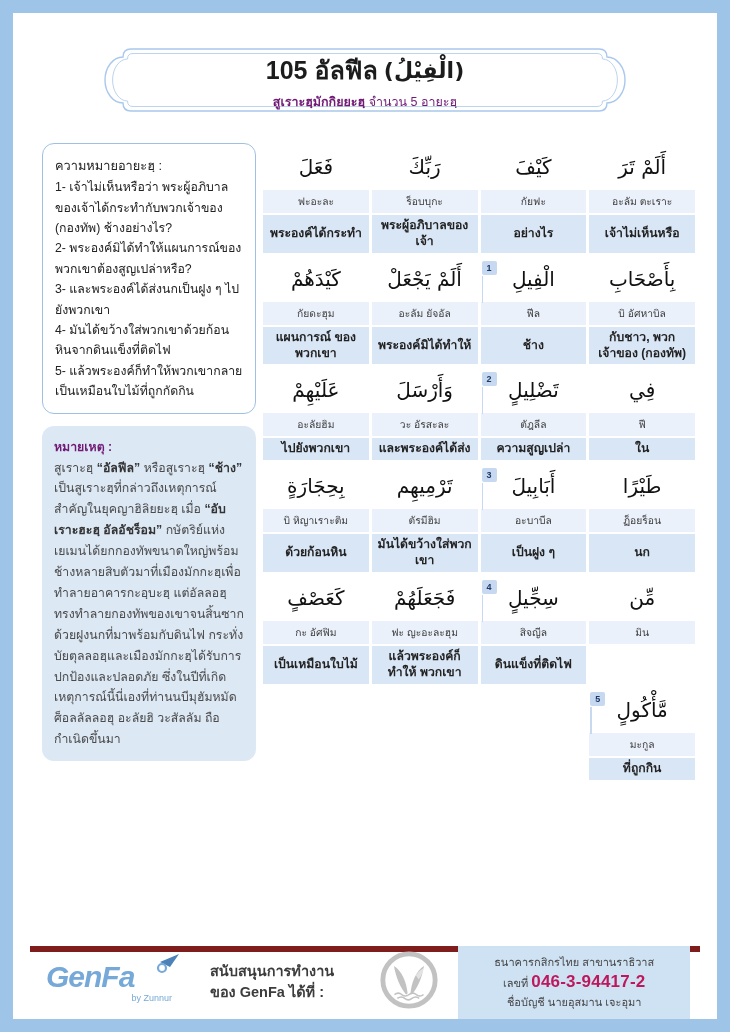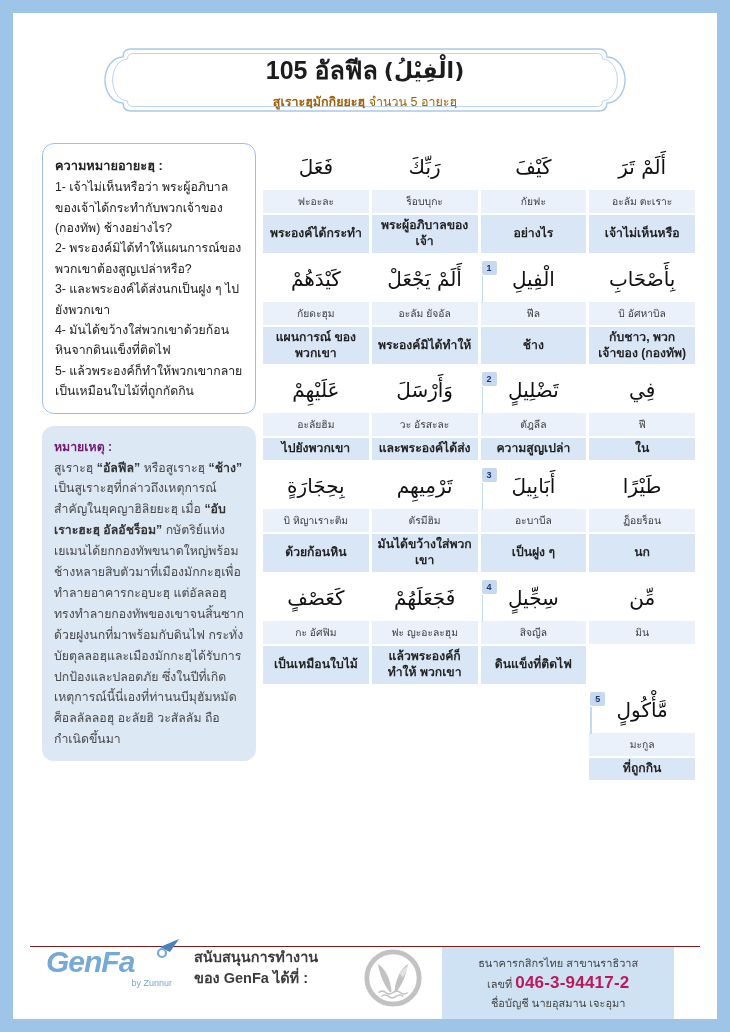--- a/index.html
+++ b/index.html
@@ -13,48 +13,48 @@
   body{font-family:"Liberation Sans","DejaVu Sans",sans-serif;color:var(--ink);}
   .page{position:relative;width:730px;height:1032px;background:#fff;overflow:hidden;}
   .frame{position:absolute;inset:0;border:13px solid var(--accent);pointer-events:none;z-index:5;}
 
   
   .header{position:absolute;left:53px;top:44px;width:624px;height:74px;}
   .header svg{position:absolute;inset:0;}
   .header-text{position:absolute;inset:0;display:flex;flex-direction:column;align-items:center;justify-content:center;gap:2px;}
   .title-line{font-size:25px;font-weight:bold;color:#1c1c1c;display:flex;align-items:center;gap:6px;}
   .title-ar{font-family:"DejaVu Sans",sans-serif;font-size:22px;font-weight:bold;}
-  .subtitle{font-size:12.5px;color:#a16207;text-align:center;}
+  .subtitle{font-size:12.5px;color:#701a75;text-align:center;}
   .subtitle b{font-weight:bold;}
 
   
   .sidebar{position:absolute;left:42px;top:143px;width:214px;}
   .meanings-box{background:#fff;border:1.5px solid var(--box-border);border-radius:12px;padding:11px 12px;font-size:12.3px;line-height:1.66;color:#222;}
-  .meanings-box .box-title{font-weight:bold;font-size:12.8px;margin-bottom:1px;}
+  .meanings-box .box-title{font-weight:normal;font-size:12.8px;margin-bottom:1px;}
   .note-box{margin-top:12px;background:var(--note-bg);border-radius:12px;padding:11px 12px;font-size:12.3px;line-height:1.7;color:var(--ink-soft);}
   .note-box .box-title{font-weight:bold;color:#701a75;}
   .note-box b{color:#333;}
 
   
   .grid{position:absolute;left:263px;top:146px;width:432px;display:flex;flex-direction:column;gap:5px;}
   .w-row{display:grid;grid-template-columns:repeat(4,1fr);column-gap:3px;}
   .w-cell{display:flex;flex-direction:column;position:relative;}
   .w-ar{min-height:44px;display:flex;align-items:center;justify-content:center;direction:rtl;font-family:"DejaVu Sans",sans-serif;font-size:20px;color:#111;line-height:1.7;padding:2px 4px 4px;}
   .w-tr{min-height:18px;background:var(--translit-bg);display:flex;align-items:center;justify-content:center;font-size:10.3px;color:#3a3a3a;padding:3px 2px;text-align:center;}
   .w-mn{flex:1;min-height:21px;background:var(--meaning-bg);margin-top:2px;display:flex;align-items:center;justify-content:center;font-size:12.2px;font-weight:bold;color:#222;text-align:center;line-height:1.3;padding:3px 4px;}
   .ayah-badge{position:absolute;top:3px;left:1px;width:15px;height:14px;background:var(--badge-bg);color:var(--badge-fg);font-size:9px;font-weight:bold;display:flex;align-items:center;justify-content:center;border-radius:2px;}
   .ayah-line{position:absolute;top:18px;left:1px;width:1.5px;height:27px;background:var(--badge-bg);}
 
   
-  .footer{position:absolute;left:30px;right:30px;top:946px;height:66px;border-top:1px solid #7f1d1d;display:flex;align-items:flex-start;}
+  .footer{position:absolute;left:30px;right:30px;top:946px;height:66px;border-top:6px solid #7f1d1d;display:flex;align-items:center;}
   .genfa{position:relative;margin-left:16px;width:140px;color:var(--logo-blue);}
   .genfa .wordmark{font-size:30px;font-weight:bold;font-style:italic;letter-spacing:-1px;line-height:1;}
   .genfa .byline{font-size:9px;text-align:right;margin-top:1px;padding-right:14px;}
   .genfa svg{position:absolute;right:6px;top:-8px;}
-  .support{margin-left:8px;font-size:14.5px;font-weight:bold;color:#3c3c3c;line-height:1.45;}
+  .support{margin-left:24px;font-size:14.5px;font-weight:bold;color:#3c3c3c;line-height:1.45;}
   .klogo{margin-left:44px;}
   .bank{margin-left:18px;background:var(--bank-bg);padding:7px 12px 8px;text-align:center;color:#474747;min-width:232px;}
   .bank .b1{font-size:11px;}
   .bank .b2{font-size:11px;margin:1px 0;}
   .bank .b2 .no{font-size:17px;font-weight:bold;color:#be185d;letter-spacing:.2px;}
   .bank .b3{font-size:11px;}
 </style>
 </head>
 <body>
 

